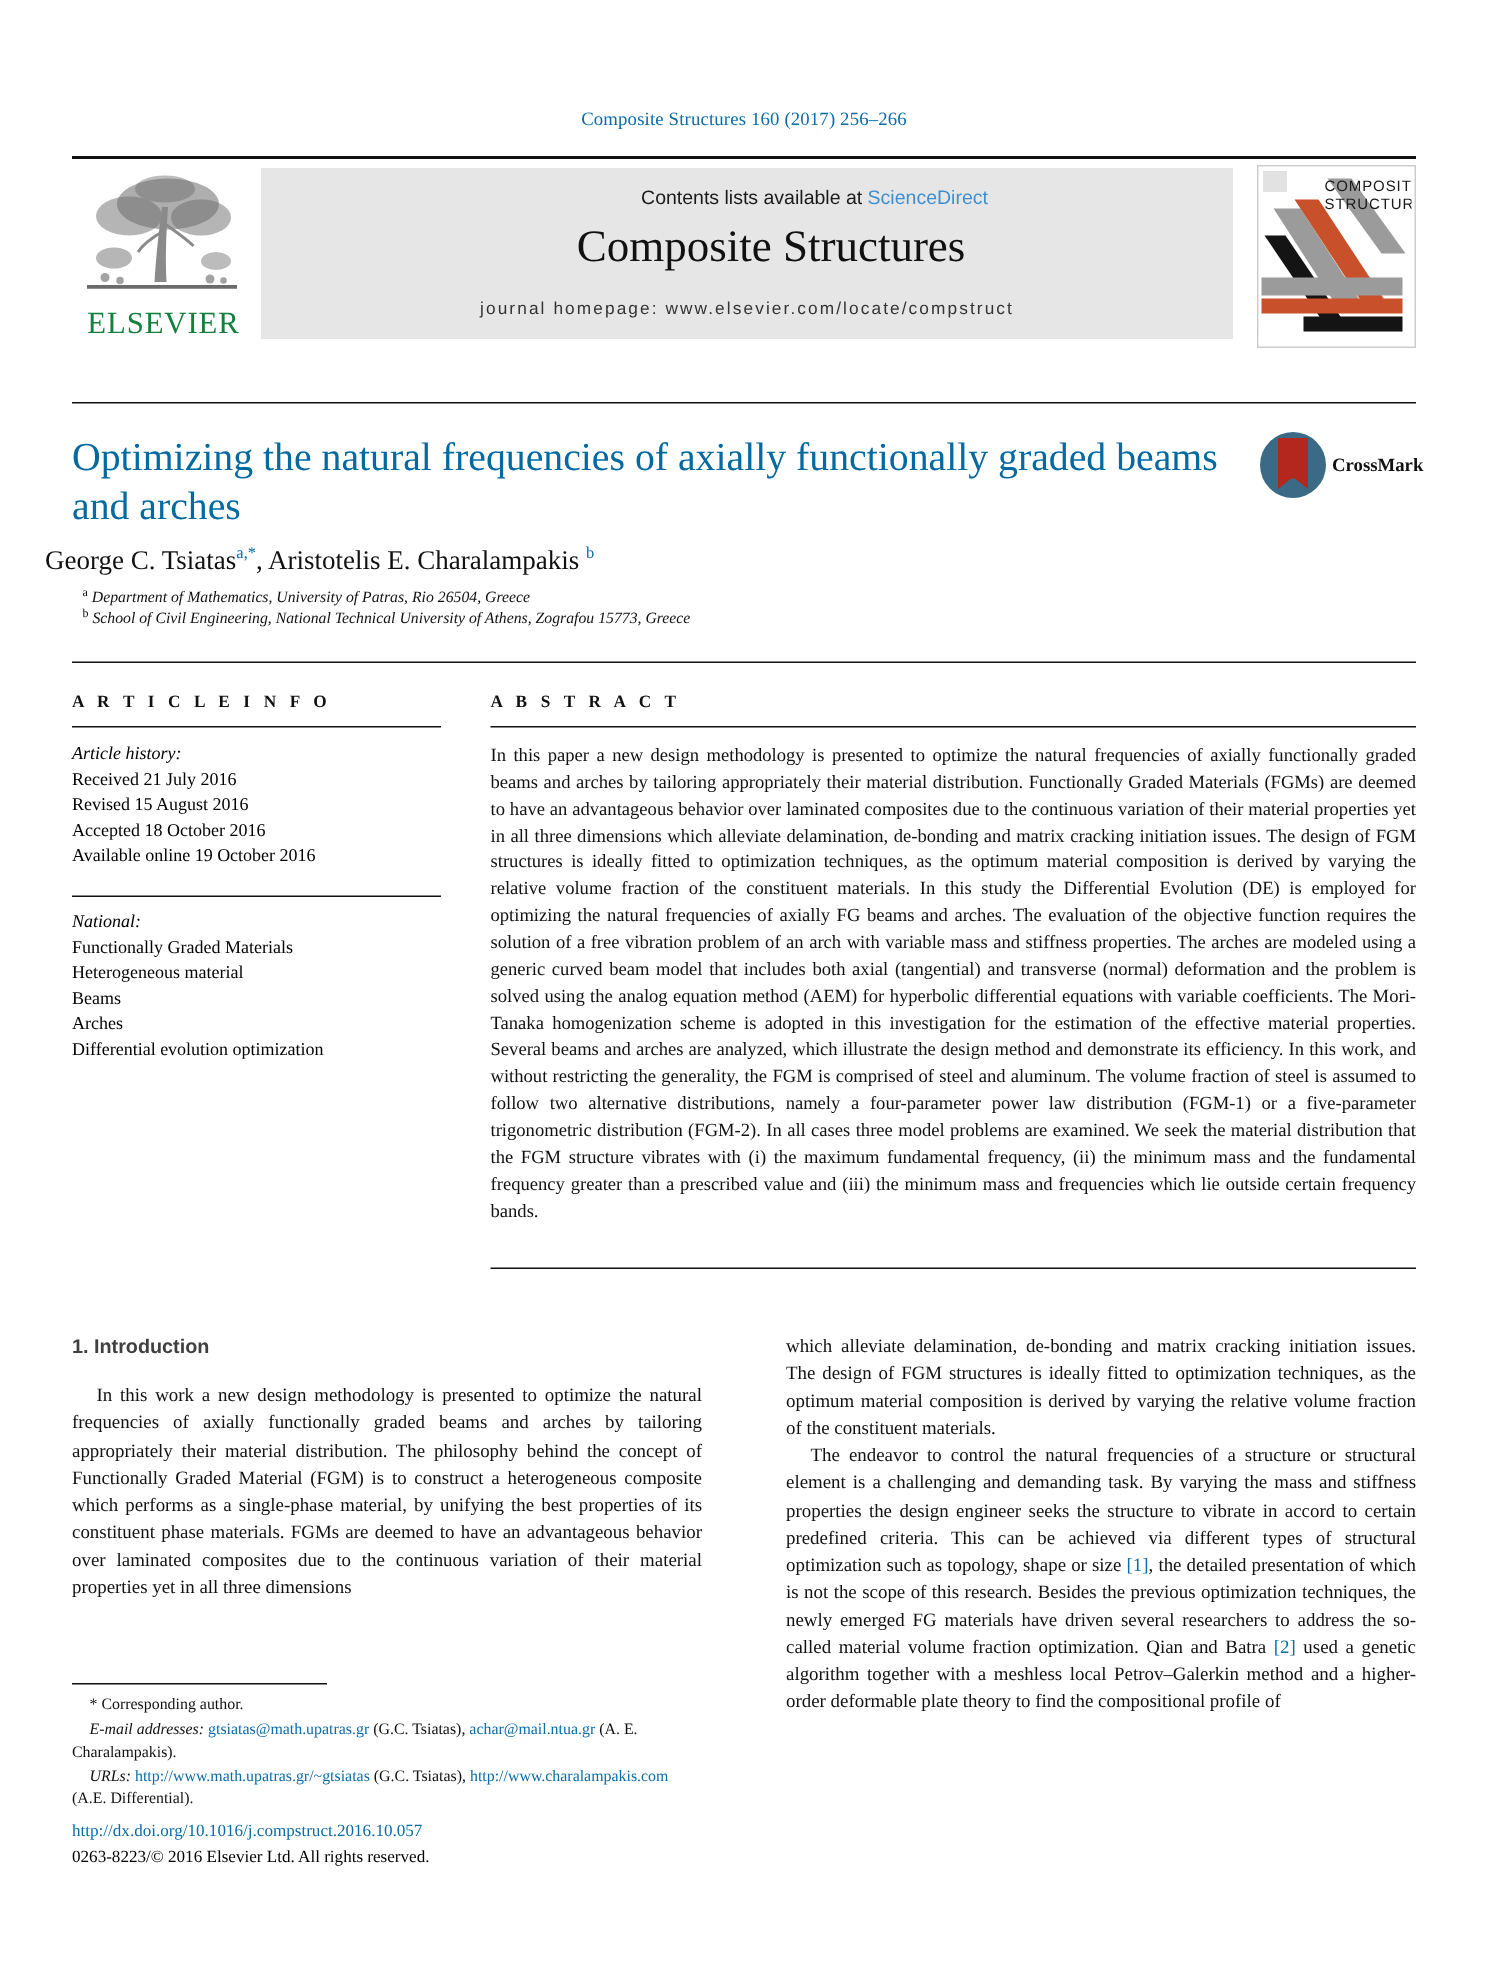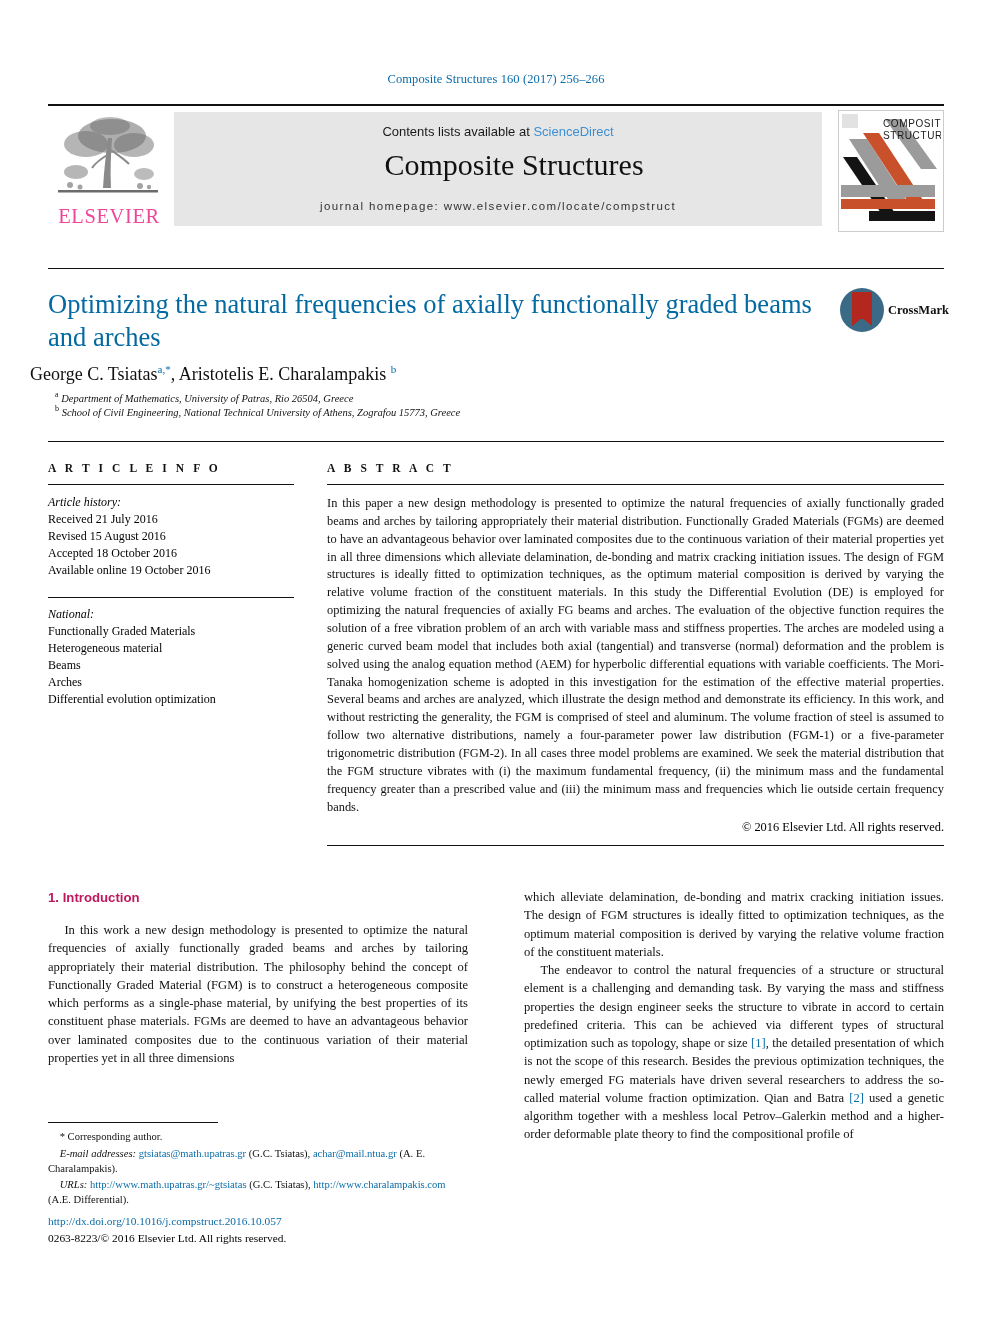--- a/index.html
+++ b/index.html
@@ -55,38 +55,39 @@
     overflow: hidden;
   }
   .elsevier-word {
     position: absolute;
     left: 0; bottom: 2px;
     width: 122px;
     text-align: center;
     font-family: "Liberation Serif", serif;
     font-size: 20.5px;
     letter-spacing: 0.6px;
-    color: #ec4899;
+    color: #15803d;
   }
 
   .banner {
     position: absolute;
     left: 126px; top: 6px;
     width: 648px;
     height: 114px;
     background: #e6e6e6;
   }
   .banner-contents {
     position: absolute;
     left: 0; top: 12px;
     width: 648px;
     text-align: center;
     font-family: "Liberation Sans", sans-serif;
     font-size: 13px;
     color: #1a1a1a;
+    padding-left: 45px;
   }
   .banner-contents .sd {
     color: #3d8fd1;
   }
   .banner-title {
     position: absolute;
     left: 0; top: 36px;
     width: 648px;
     text-align: center;
     font-family: "Liberation Serif", serif;
@@ -265,21 +266,21 @@
     text-align: justify;
     color: #111;
   }
   .body-left { left: 48px; }
   .body-right { left: 524px; }
   .sec-title {
     font-family: "Liberation Sans", sans-serif;
     font-weight: bold;
     font-size: 13.2px;
     margin: 0 0 14px 0;
-    color: #be185d;
+    color: #404040;
   }
   .body-col p { margin: 0; text-indent: 1.3em; }
   .body-col p.first { text-indent: 1.3em; }
   .ref-link { color: #0b6ca8; }
 
   
   .foot-rule {
     position: absolute;
     left: 48px; top: 1122px;
     width: 170px;
@@ -408,21 +409,20 @@
       <div>Beams</div>
       <div>Arches</div>
       <div>Differential evolution optimization</div>
     </div>
   </div>
 
   <div class="col-abs">
     <div class="sect-head">A B S T R A C T</div>
     <div class="hr-thin"></div>
     <div class="abs-body">In this paper a new design methodology is presented to optimize the natural frequencies of axially functionally graded beams and arches by tailoring appropriately their material distribution. Functionally Graded Materials (FGMs) are deemed to have an advantageous behavior over laminated composites due to the continuous variation of their material properties yet in all three dimensions which alleviate delamination, de-bonding and matrix cracking initiation issues. The design of FGM structures is ideally fitted to optimization techniques, as the optimum material composition is derived by varying the relative volume fraction of the constituent materials. In this study the Differential Evolution (DE) is employed for optimizing the natural frequencies of axially FG beams and arches. The evaluation of the objective function requires the solution of a free vibration problem of an arch with variable mass and stiffness properties. The arches are modeled using a generic curved beam model that includes both axial (tangential) and transverse (normal) deformation and the problem is solved using the analog equation method (AEM) for hyperbolic differential equations with variable coefficients. The Mori-Tanaka homogenization scheme is adopted in this investigation for the estimation of the effective material properties. Several beams and arches are analyzed, which illustrate the design method and demonstrate its efficiency. In this work, and without restricting the generality, the FGM is comprised of steel and aluminum. The volume fraction of steel is assumed to follow two alternative distributions, namely a four-parameter power law distribution (FGM-1) or a five-parameter trigonometric distribution (FGM-2). In all cases three model problems are examined. We seek the material distribution that the FGM structure vibrates with (i) the maximum fundamental frequency, (ii) the minimum mass and the fundamental frequency greater than a prescribed value and (iii) the minimum mass and frequencies which lie outside certain frequency bands.</div>
-    <div class="abs-copy">© 2016 Elsevier Ltd. All rights reserved.</div>
   </div>
 
   <div class="abs-rule-bottom"></div>
 
   <div class="body-col body-left">
     <div class="sec-title">1. Introduction</div>
     <p class="first">In this work a new design methodology is presented to optimize the natural frequencies of axially functionally graded beams and arches by tailoring appropriately their material distribution. The philosophy behind the concept of Functionally Graded Material (FGM) is to construct a heterogeneous composite which performs as a single-phase material, by unifying the best properties of its constituent phase materials. FGMs are deemed to have an advantageous behavior over laminated composites due to the continuous variation of their material properties yet in all three dimensions</p>
   </div>
 
   <div class="body-col body-right">

